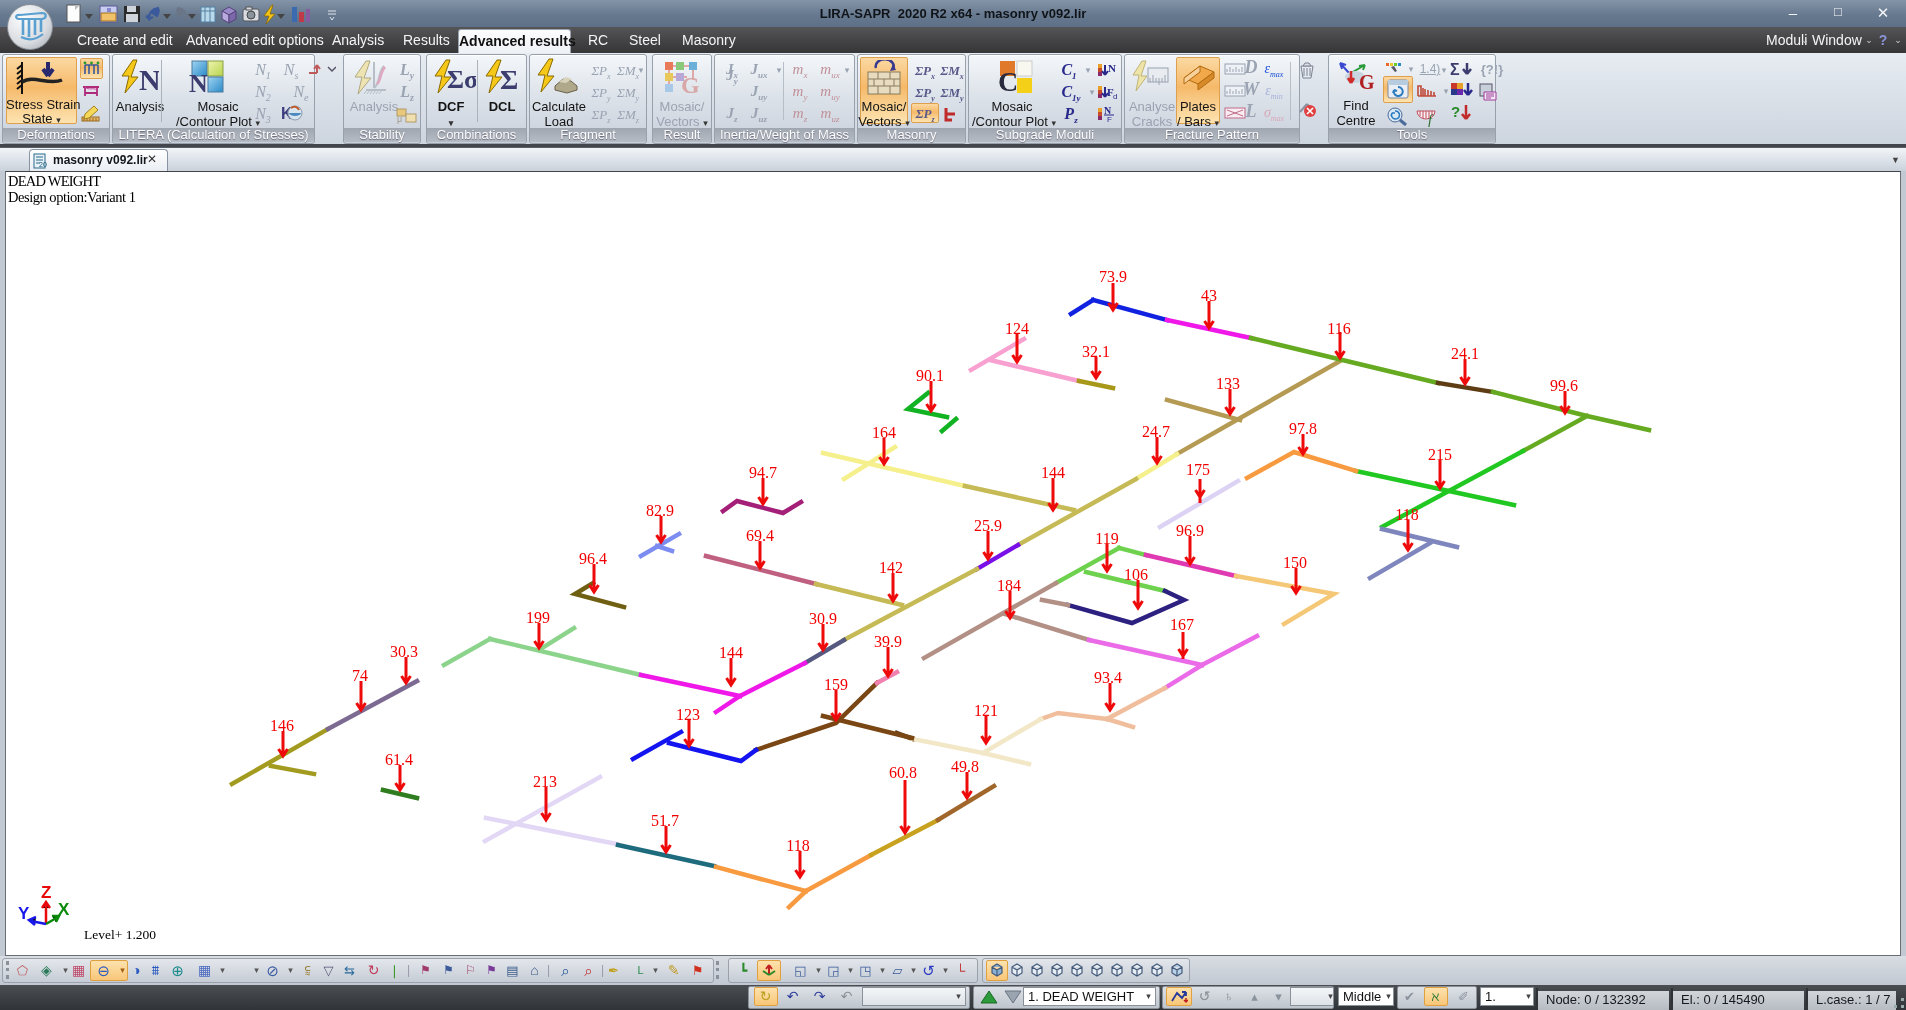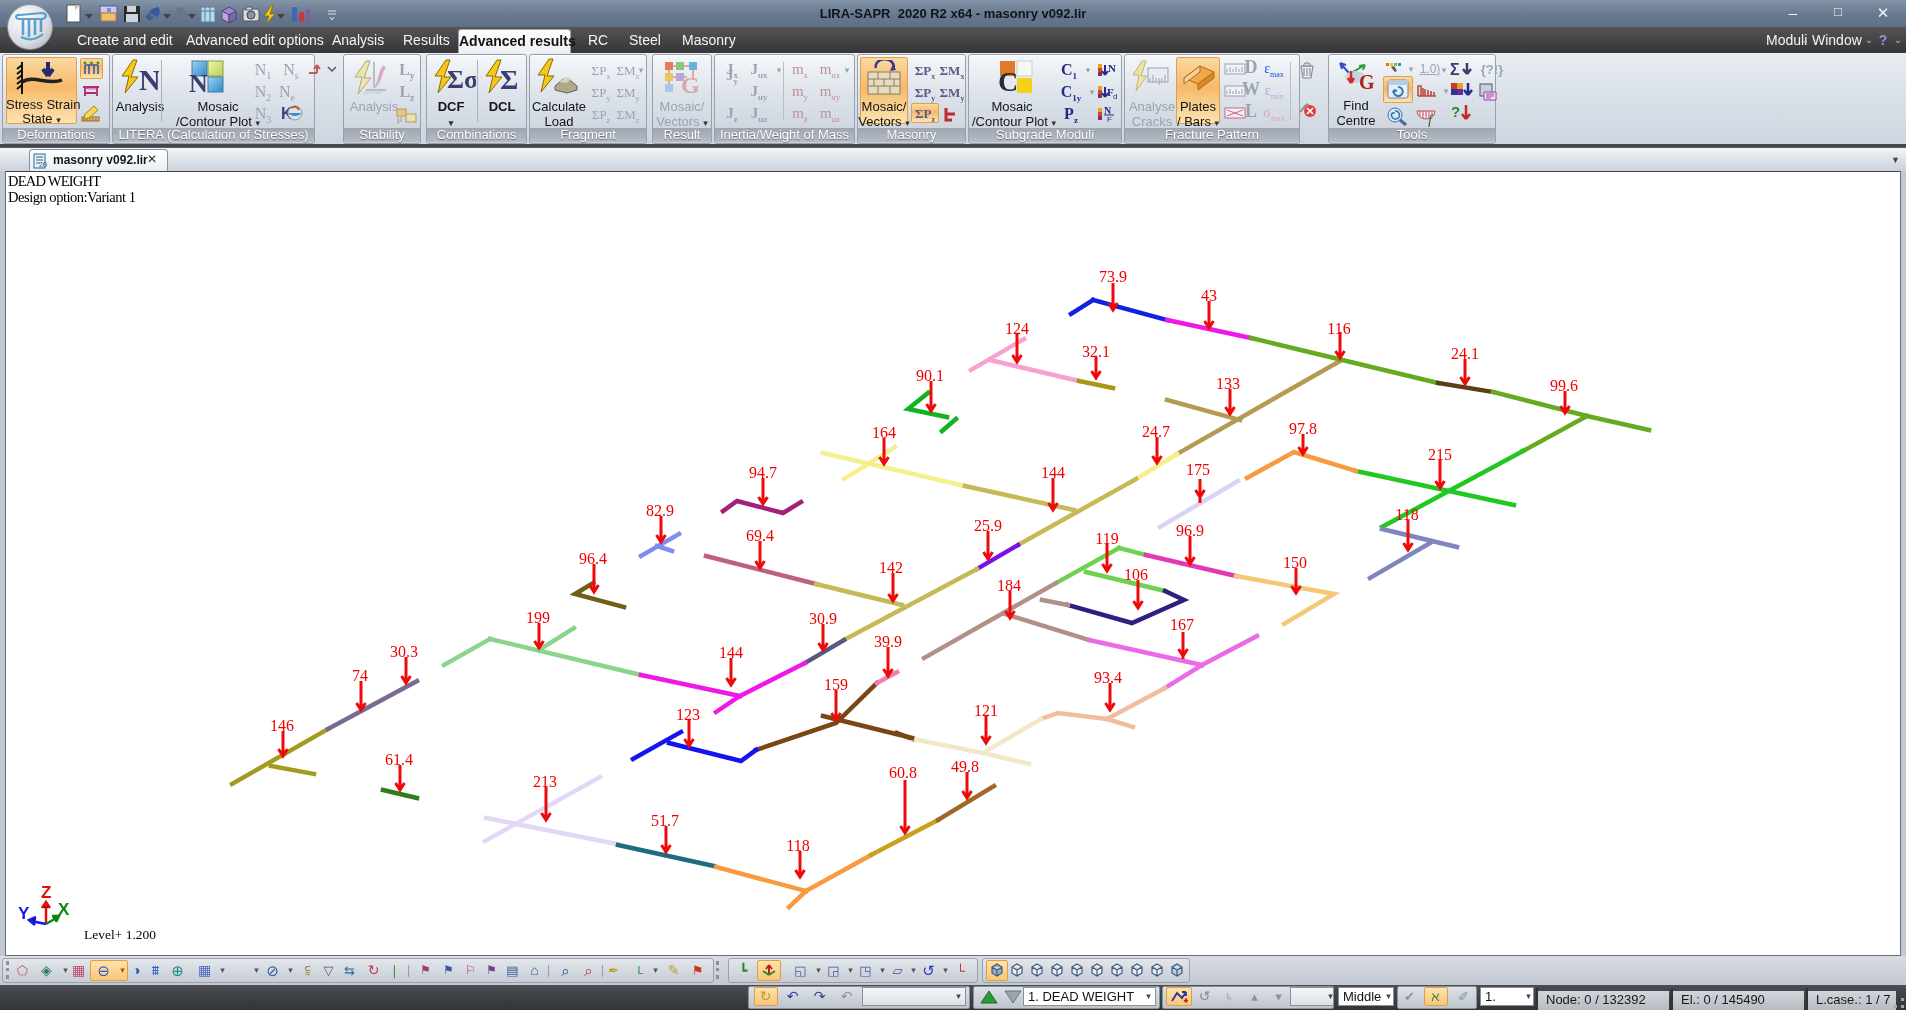--- a/index.html
+++ b/index.html
@@ -10,21 +10,21 @@
 #tabsrow{left:0;top:27px;width:1906px;height:26px;background:linear-gradient(#555557,#3e3e40 70%,#363638)}
 .rtab{top:27px;height:26px;line-height:26px;color:#f4f4f4;font-size:14px;text-align:center;white-space:nowrap}
 #acttab{top:29px;height:24px;white-space:nowrap;background:linear-gradient(#fdfdfd,#eef1f5);border:1px solid #9aa4b0;border-bottom:none;border-radius:3px 3px 0 0;color:#111;font-weight:bold;line-height:23px;font-size:14px;text-align:center}
 #ribbon{left:0;top:53px;width:1906px;height:94px;background:linear-gradient(#e7ecf2,#ccd4de)}
 .grp{position:absolute;top:54px;height:90px;border:1px solid #98a0ac;border-radius:3px;background:linear-gradient(180deg,#f4f7fa 0%,#dde3ea 45%,#d2d9e2 75%,#c8cfd9 100%);box-shadow:inset 0 1px 0 #fff}
 .glbl{position:absolute;left:0;right:0;bottom:1px;height:14px;font-size:13px;color:#fdfdfd;text-align:center;line-height:14px;background:linear-gradient(#9fa6b0,#b6bcc5);border-radius:0 0 2px 2px;text-shadow:0 1px 1px #667}
 .btxt{position:absolute;font-size:13px;color:#141414;text-align:center;line-height:15px;white-space:nowrap}
 .gray{color:#9aa3b2}
 .obtn{position:absolute;background:linear-gradient(#fbd9a2,#f6b969 45%,#f7c67f 60%,#fde3b0);border:1px solid #dfa04e;border-radius:2px}
 .dd{font-size:9px;color:#333;}
-.sersub{font-family:"Liberation Serif",serif;}
+.sersub{font-family:"Liberation Serif",serif;font-style:italic}
 #docbar{left:0;top:147px;width:1906px;height:24px;background:linear-gradient(#f2f5f8,#c9d1db);border-top:1px solid #5a5f66}
 #doctab{left:29px;top:149px;width:139px;height:22px;background:linear-gradient(#ffffff,#e9edf2);border:1px solid #8894a2;border-bottom:none;border-radius:4px 4px 0 0}
 #canvas{left:5px;top:171px;width:1896px;height:785px;background:#fff;border:1px solid #6a6f76;border-top:1px solid #42464c}
 #row1{left:0;top:956px;width:1906px;height:29px;background:linear-gradient(#d8dde3,#c2c8d2)}
 .tbar{position:absolute;top:958px;height:25px;background:linear-gradient(#e3e7ec,#c6ccd5);border:1px solid #9aa1ab;border-radius:3px}
 #row2{left:0;top:985px;width:1906px;height:25px;background:linear-gradient(#4a4d52,#303337)}
 .isl{position:absolute;top:986px;height:23px;background:linear-gradient(#dde1e7,#bfc5cd);border:1px solid #8a9098;border-radius:2px}
 .combo{position:absolute;background:#fff;border:1px solid #8a9098;font-size:13px;color:#111;line-height:17px;padding-left:4px}
 .stat{position:absolute;top:991px;height:24px;background:linear-gradient(#d2d6db,#aeb4bb);color:#15181c;font-size:13px;line-height:17px;padding-left:8px}
 .grip{position:absolute;width:3px;border-left:3px dotted #8a919b;top:5px;height:18px}
@@ -147,21 +147,21 @@
 <svg class="a" style="left:188px;top:59px" width="36" height="36" viewBox="0 0 36 36">
       <rect x="4" y="2" width="15" height="15" fill="url(#bsq)" stroke="#4a7aa0"></rect>
       <rect x="20" y="2" width="15" height="15" fill="url(#ysq)" stroke="#8aa040"></rect>
       <rect x="20" y="18" width="15" height="15" fill="url(#bsq)" stroke="#4a7aa0"></rect>
       <text x="1" y="33" font-family="Liberation Serif,serif" font-size="26" font-weight="bold" fill="#3c3c6e">N</text>
     </svg>
 <div class="btxt" style="left:174px;top:99px;width:88px">Mosaic<br>/Contour Plot <span class="dd">▾</span></div>
 <div class="btxt gray sersub" style="left:248px;top:62px;width:30px;font-size:16px">N<sub style="font-size:10px">1</sub></div>
 <div class="btxt gray sersub" style="left:276px;top:62px;width:30px;font-size:16px">N<sub style="font-size:10px">s</sub></div>
 <div class="btxt gray sersub" style="left:248px;top:84px;width:30px;font-size:16px">N<sub style="font-size:10px">2</sub></div>
-<div class="btxt gray sersub" style="left:272px;top:84px;width:30px;font-size:16px">N<sub style="font-size:10px">e</sub></div>
+<div class="btxt gray sersub" style="left:286px;top:84px;width:30px;font-size:16px">N<sub style="font-size:10px">e</sub></div>
 <div class="btxt gray sersub" style="left:248px;top:106px;width:30px;font-size:16px">N<sub style="font-size:10px">3</sub></div>
 <svg class="a" style="left:281px;top:104px" width="22" height="18" viewBox="0 0 22 18">
       <text x="0" y="15" font-size="16" font-weight="bold" fill="#3c3c7e">K</text>
       <circle cx="14" cy="9" r="7" fill="#d8e4ee" stroke="#8a9aaa"></circle>
       <path d="M8 9 a6 3 0 0 0 12 0" fill="#4a8ac0"></path>
       <path d="M10 4 a5 5 0 0 1 8 2" stroke="#c05a2a" fill="none" stroke-width="2"></path>
     </svg>
 <svg class="a" style="left:306px;top:62px" width="30" height="14" viewBox="0 0 30 14">
       <path d="M3 11 h8 m0 0 v-8 m0 0 l-3 4 m3 -4 l3 4" stroke="#c05a5a" stroke-width="2" fill="none"></path>
       <path d="M22 5 l4 4 4 -4" fill="none" stroke="#556" stroke-width="1.5"></path>
@@ -378,21 +378,21 @@
 <svg class="a" style="left:1387px;top:79px" width="22" height="20" viewBox="0 0 22 20">
       <rect x="1" y="1" width="20" height="18" rx="2" fill="#e8eef4" stroke="#7a88a0"></rect>
       <rect x="1" y="1" width="20" height="5" fill="#b8cce0"></rect>
       <path d="M11 8 a4.5 4.5 0 1 1 -4 3 m0 0 l-1 3 m1 -3 l3 1" stroke="#2a7ac0" stroke-width="2" fill="none"></path>
     </svg>
 <svg class="a" style="left:1385px;top:106px" width="24" height="20" viewBox="0 0 24 20">
       <circle cx="10" cy="9" r="7" fill="#d8e8f4" stroke="#4a6a9a"></circle>
       <path d="M10 5 a4 4 0 1 1 -3 2 m0 0 l-1 3 m1 -3 l3 0" stroke="#2a7ac0" stroke-width="1.5" fill="none"></path>
       <path d="M15 14 l6 5" stroke="#4a6a9a" stroke-width="3"></path>
     </svg>
-<div class="btxt gray" style="left:1415px;top:62px;width:30px;font-size:12px;text-decoration:underline">1.0)</div>
+<div class="btxt gray" style="left:1415px;top:62px;width:30px;font-size:12px;text-decoration:underline">1.4)</div>
 <div class="btxt gray" style="left:1438px;top:63px;width:12px;font-size:9px">▾</div>
 <svg class="a" style="left:1416px;top:82px" width="26" height="16" viewBox="0 0 26 16">
       <path d="M2 14 h18 M2 14 v-10 l3 0 v10 m2 -8 v8 m2 -7 v7 m3 -6 v6 m3 -5 v5 m3 -4 v4" stroke="#c04a3a" stroke-width="1.6" fill="none"></path>
     </svg>
 <div class="btxt gray" style="left:1440px;top:84px;width:12px;font-size:9px">▾</div>
 <svg class="a" style="left:1414px;top:105px" width="28" height="22" viewBox="0 0 28 22">
       <path d="M3 6 a9 8 0 0 0 18 0z" fill="#f8f0f4" stroke="#c04a5a"></path>
       <path d="M6 6 v5 m3 -5 v7 m3 -7 v7 m3 -7 v7 m3 -7 v5" stroke="#c04a5a"></path>
       <text x="14" y="20" font-family="Liberation Serif,serif" font-size="14" font-style="italic" fill="#2a6a2a">f</text>
     </svg>

